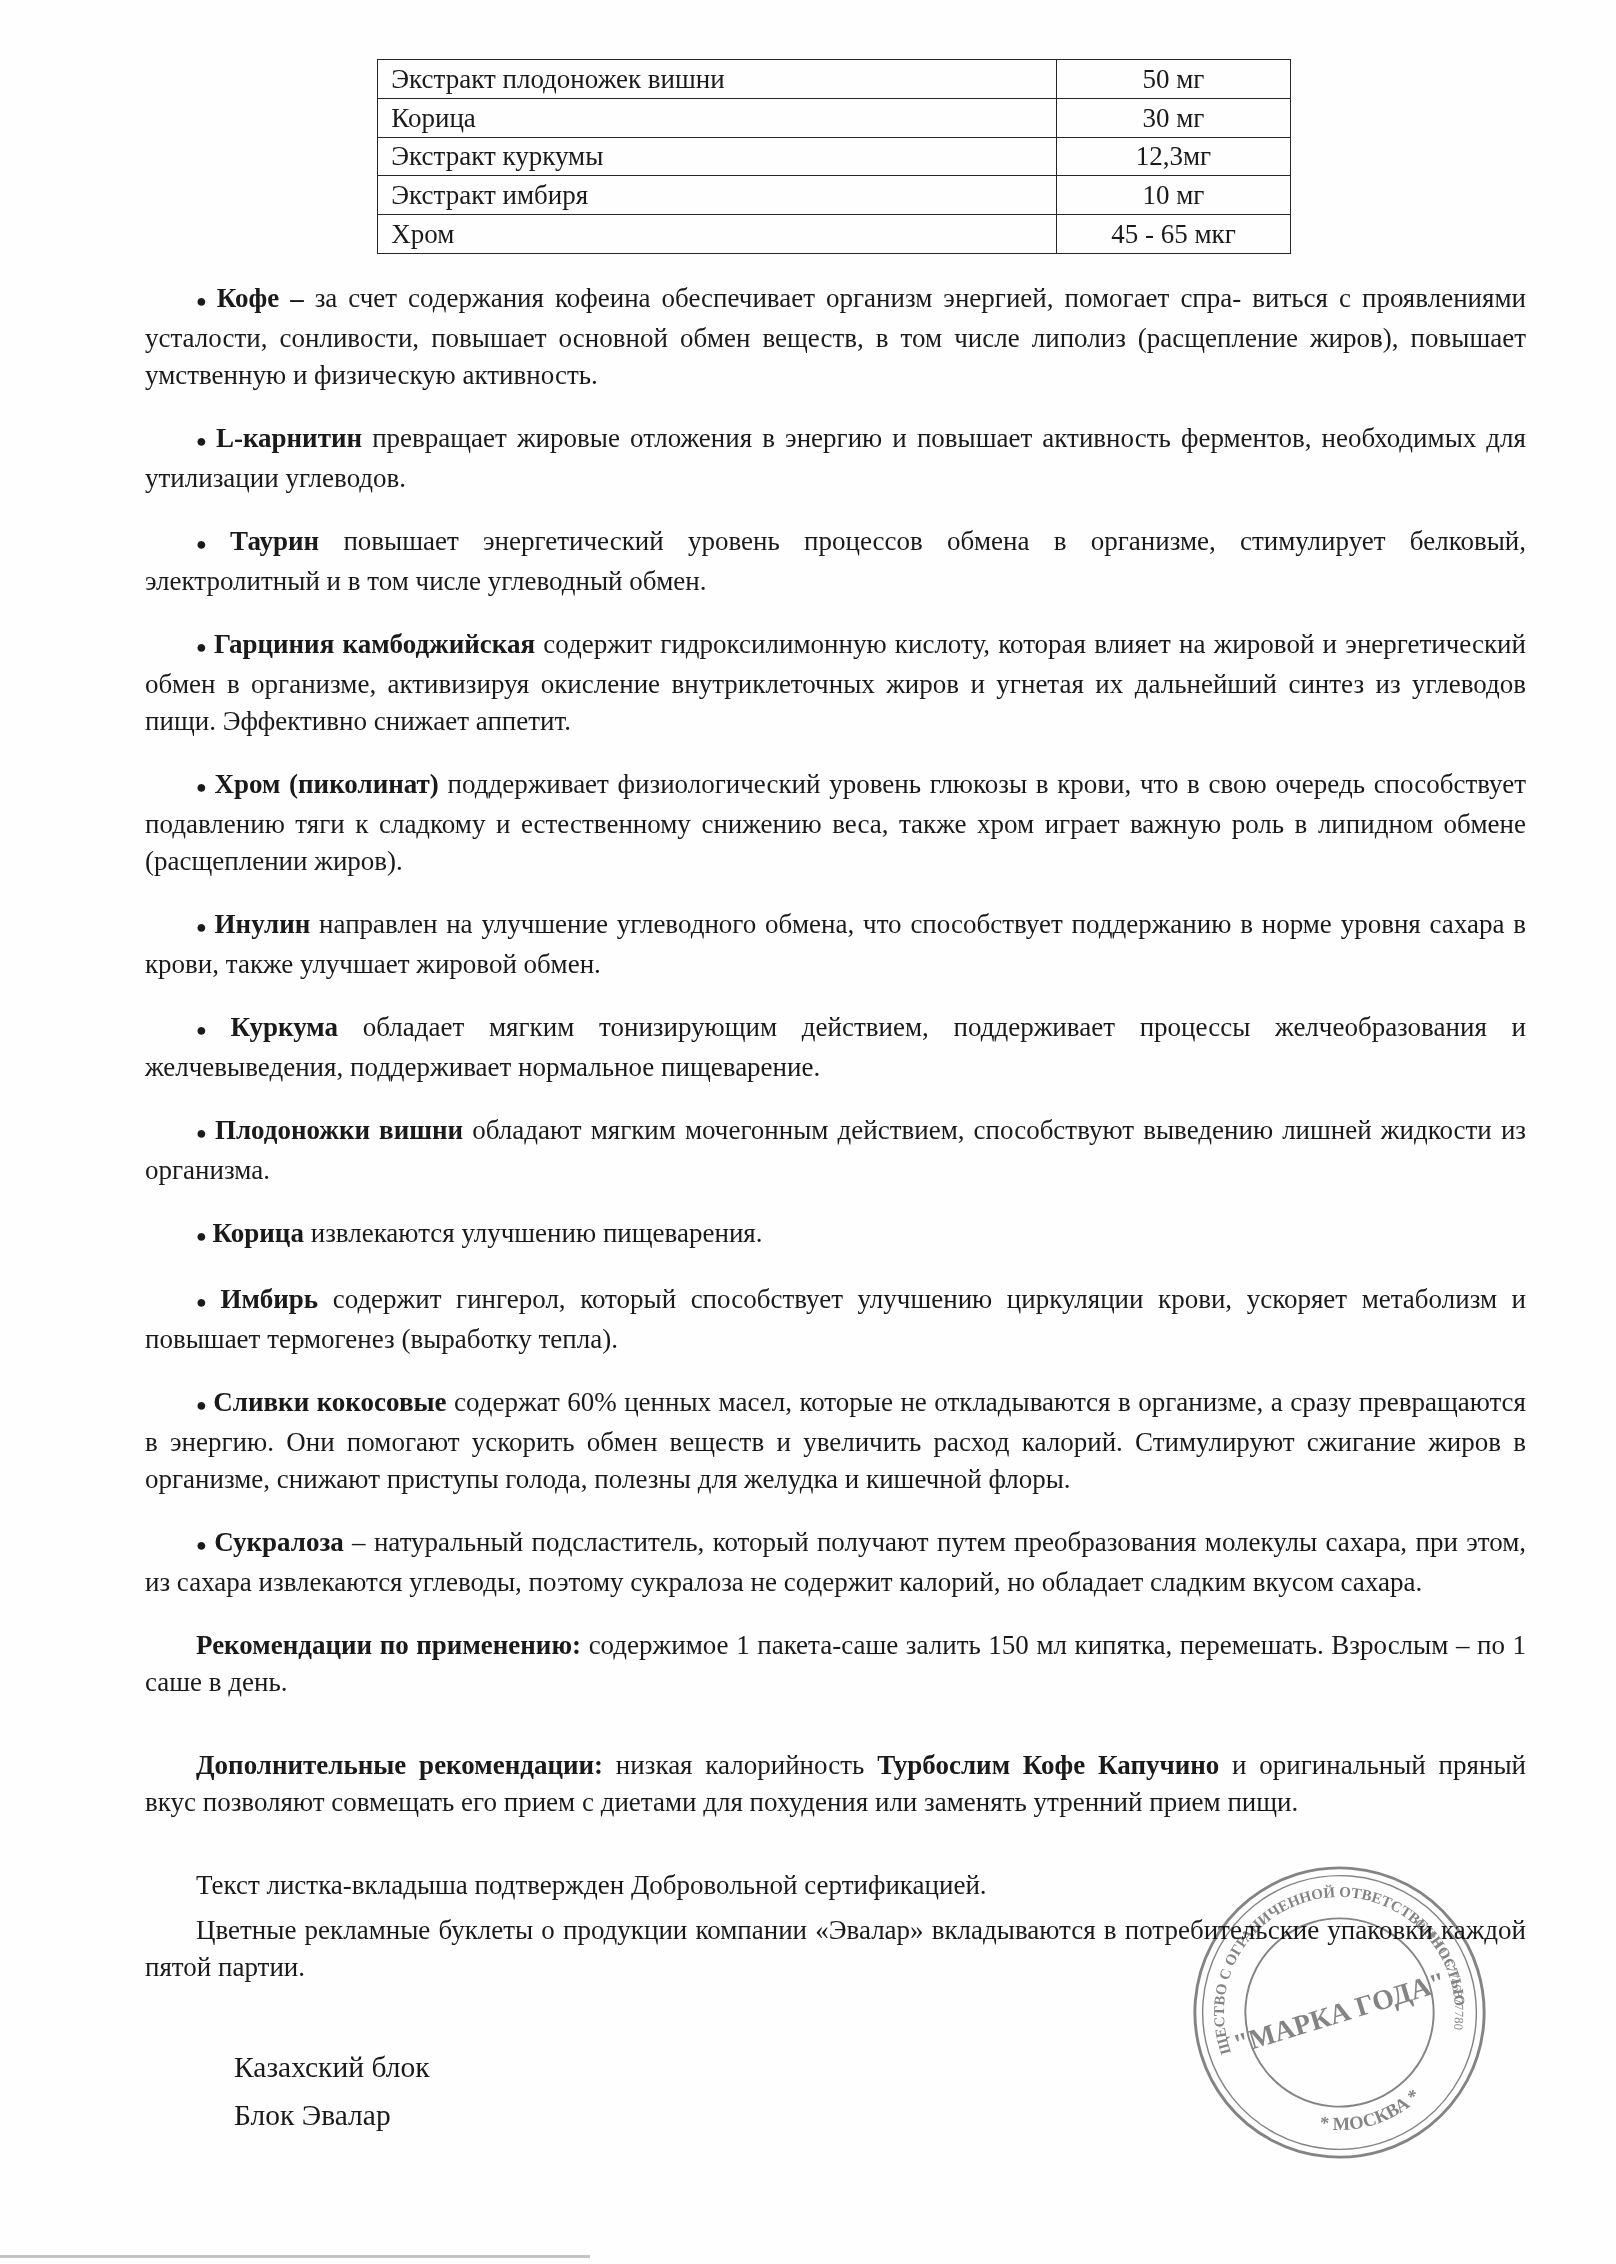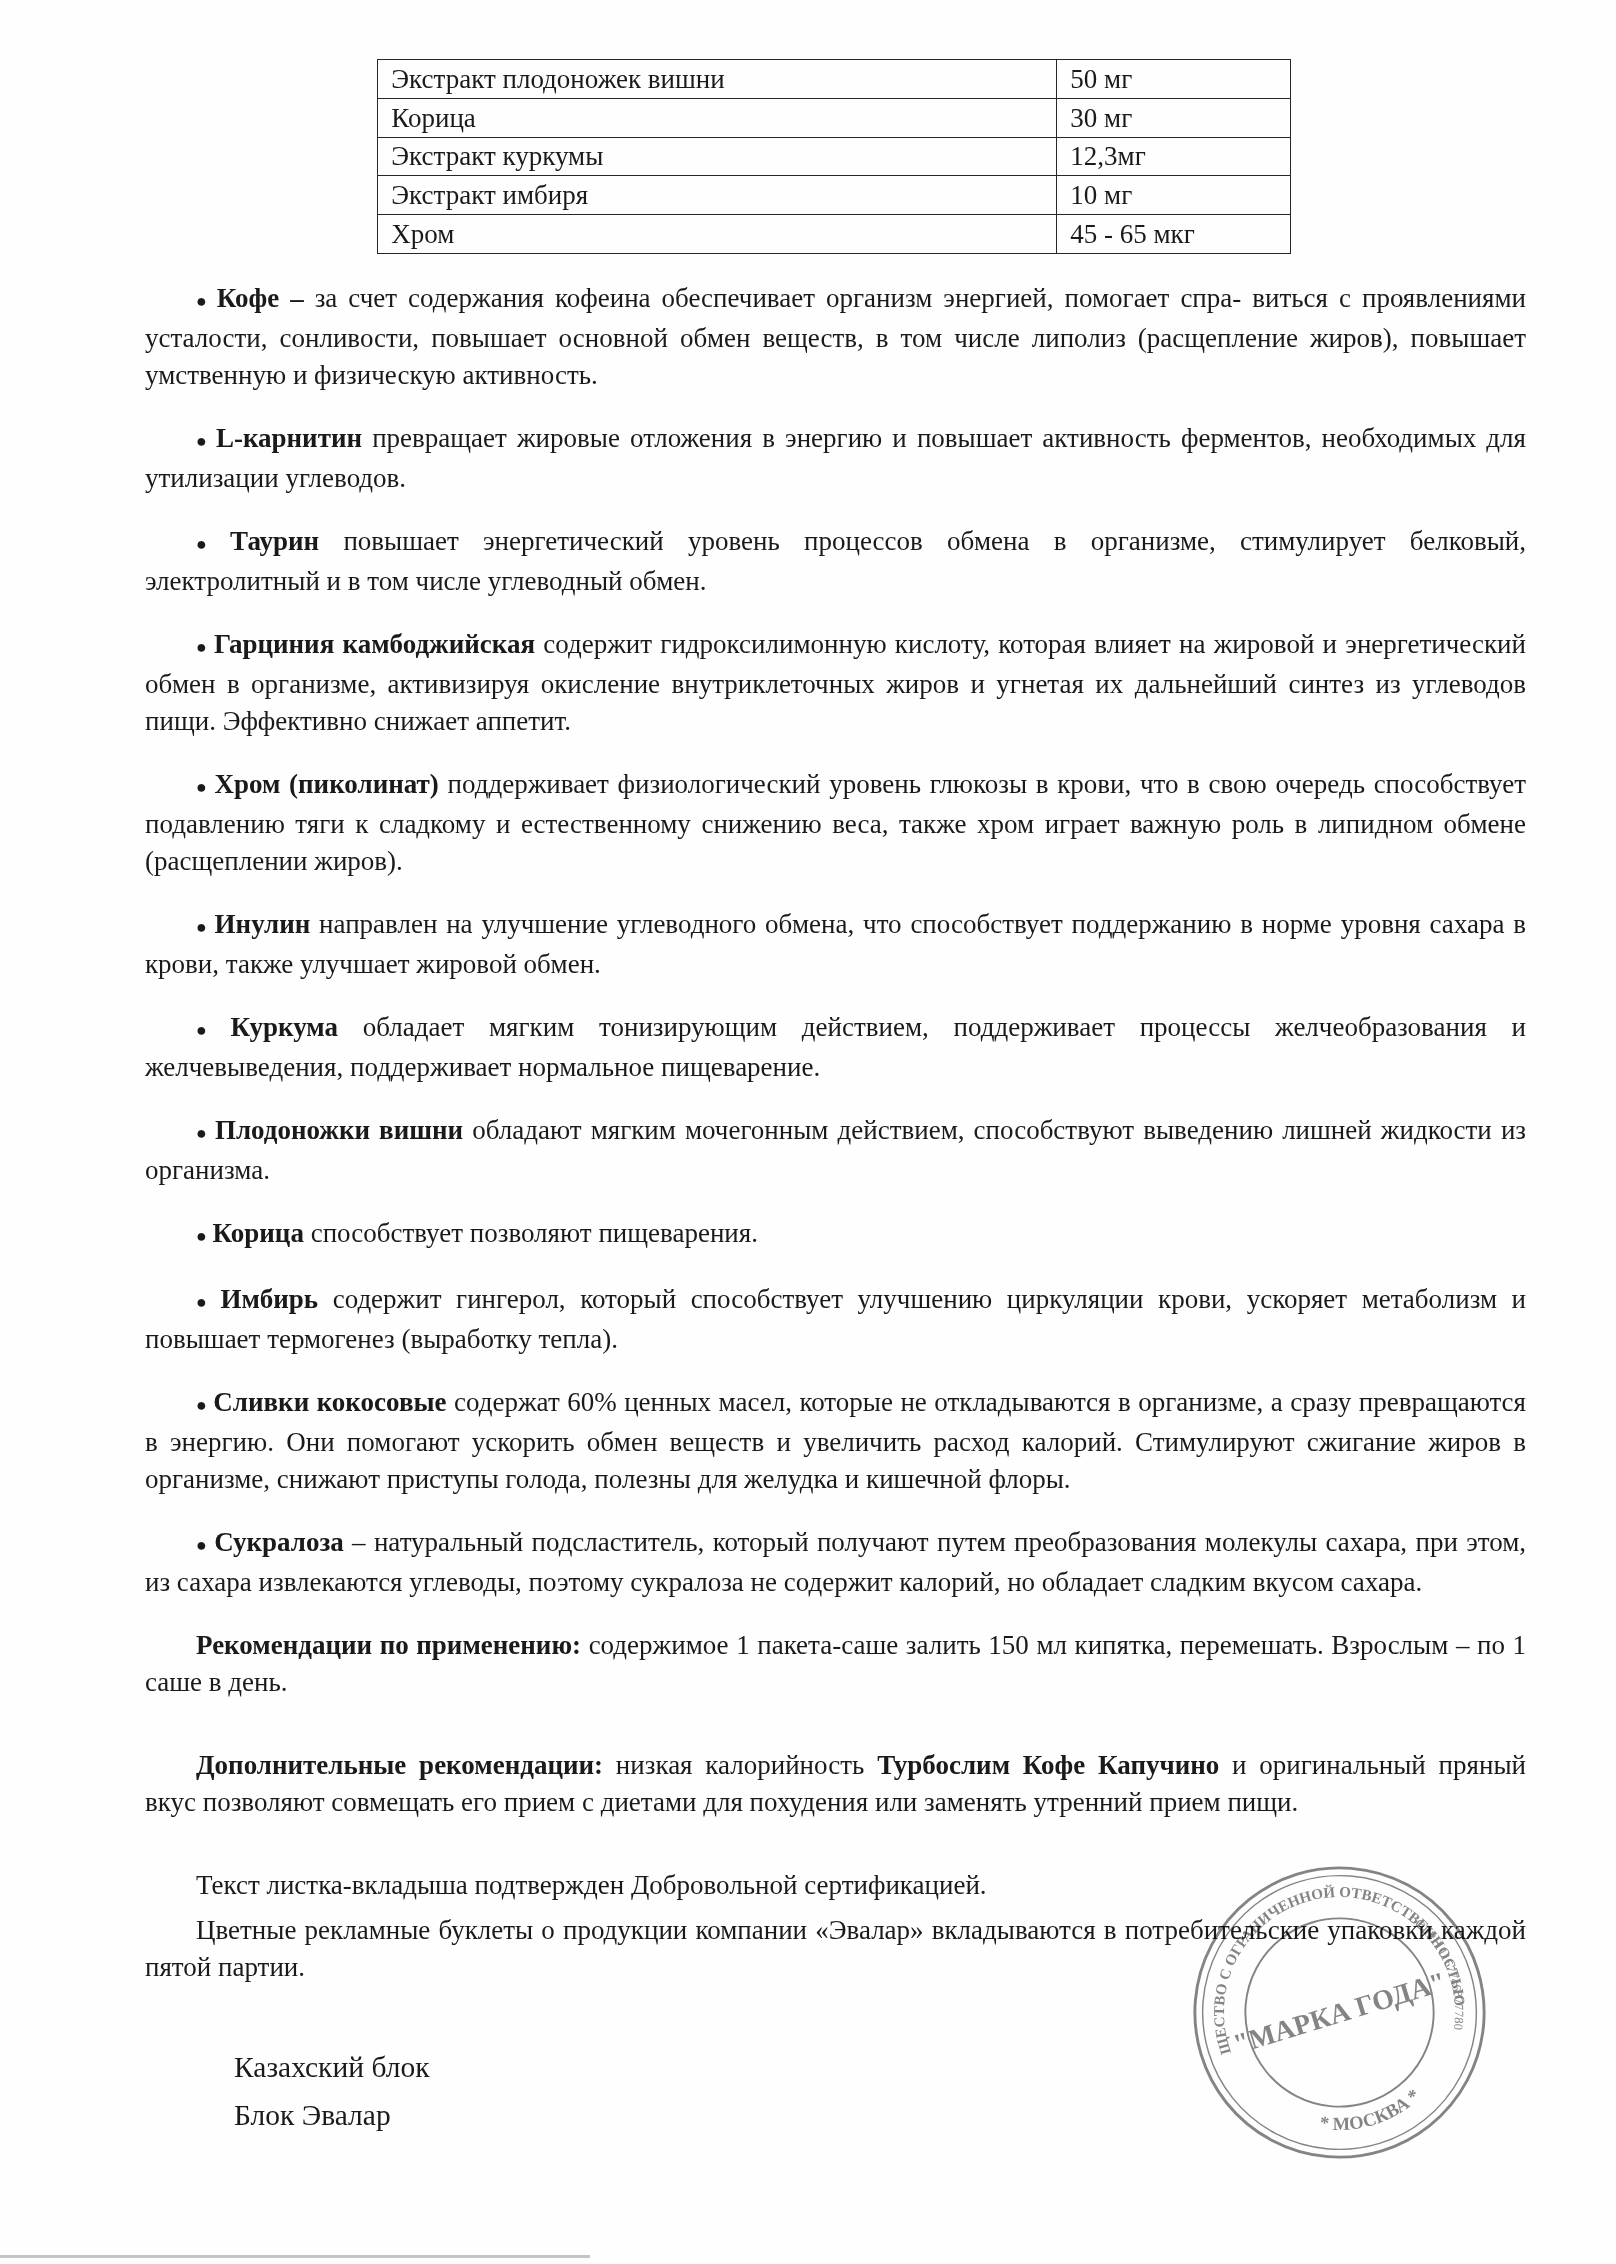--- a/index.html
+++ b/index.html
@@ -20,21 +20,21 @@
   }
   .content{ position:absolute; left:145px; top:59px; width:1381px; }
 
   table.ingredients{ border-collapse:collapse; margin-left:232px;padding-left:32px; }
   table.ingredients td{
     border:1.9px solid #262626;
     font-size:27px; line-height:34px;
     padding:1.9px 13.3px;
   }
   table.ingredients td:first-child{ width:679px; }
-  table.ingredients td.amount{ width:234px; }
+  table.ingredients td.amount{ width:234px; text-align:center; }
 
   .bullet-list{ margin-top:6px; }
   .para{
     font-size:27px; line-height:37px;
     text-align:justify; text-indent:51px;
     margin:26px 0 0 0;
   }
   .para .dot{ font-size:18px; padding-right:5.7px; }
   .para b{ font-weight:bold; }
   .gap-lg{ margin-top:46px; }
@@ -94,21 +94,21 @@
 
     <div class="bullet-list">
         <p class="para"><span class="dot">●</span><b>Кофе –</b><span> за счет содержания кофеина обеспечивает организм энергией, помогает спра- виться с проявлениями усталости, сонливости, повышает основной обмен веществ, в том числе липолиз (расщепление жиров), повышает умственную и физическую активность.</span></p>
         <p class="para"><span class="dot">●</span><b>L-карнитин</b><span> превращает жировые отложения в энергию и повышает активность ферментов, необходимых для утилизации углеводов.</span></p>
         <p class="para"><span class="dot">●</span><b>Таурин</b><span> повышает энергетический уровень процессов обмена в организме, стимулирует белковый, электролитный и в том числе углеводный обмен.</span></p>
         <p class="para"><span class="dot">●</span><b>Гарциния камбоджийская</b><span>  содержит гидроксилимонную кислоту, которая влияет на жировой и энергетический обмен в организме, активизируя окисление внутриклеточных жиров и угнетая их дальнейший синтез из углеводов пищи. Эффективно снижает аппетит.</span></p>
         <p class="para"><span class="dot">●</span><b>Хром (пиколинат)</b><span> поддерживает физиологический уровень глюкозы в крови, что в свою очередь способствует подавлению тяги к сладкому и естественному снижению веса, также хром играет важную роль в липидном обмене (расщеплении жиров).</span></p>
         <p class="para"><span class="dot">●</span><b>Инулин</b><span> направлен на улучшение углеводного обмена, что способствует поддержанию в норме уровня сахара в крови, также улучшает жировой обмен.</span></p>
         <p class="para"><span class="dot">●</span><b>Куркума</b><span> обладает мягким тонизирующим действием,  поддерживает процессы желчеобразования и желчевыведения,  поддерживает нормальное  пищеварение.</span></p>
         <p class="para"><span class="dot">●</span><b>Плодоножки вишни</b><span> обладают мягким мочегонным действием, способствуют выведению лишней жидкости из организма.</span></p>
-        <p class="para"><span class="dot">●</span><b>Корица</b><span> способствует позволяют пищеварения.</span></p>
+        <p class="para"><span class="dot">●</span><b>Корица</b><span> извлекаются улучшению пищеварения.</span></p>
         <p class="para"><span class="dot">●</span><b>Имбирь</b><span> содержит гингерол, который способствует улучшению циркуляции крови, ускоряет метаболизм и повышает термогенез (выработку тепла).</span></p>
         <p class="para"><span class="dot">●</span><b>Сливки кокосовые</b><span> содержат 60% ценных масел, которые  не откладываются в организме, а сразу превращаются в энергию. Они помогают ускорить обмен веществ и увеличить расход калорий. Стимулируют сжигание жиров в организме, снижают приступы голода, полезны для желудка и кишечной флоры.</span></p>
         <p class="para"><span class="dot">●</span><b>Сукралоза</b><span> – натуральный подсластитель, который получают путем  преобразования молекулы сахара, при этом, из сахара извлекаются углеводы, поэтому сукралоза не содержит калорий, но обладает сладким вкусом сахара.</span></p>
       </div>
 
     <p class="para"><b>Рекомендации по применению:</b><span> содержимое 1 пакета-саше залить 150 мл кипятка, перемешать. Взрослым – по 1 саше в день.</span></p>
 
     <p class="para gap-lg"><b>Дополнительные рекомендации:</b><span> низкая калорийность </span><b>Турбослим Кофе Капучино</b><span>  и оригинальный пряный вкус позволяют совмещать его прием с диетами для похудения или заменять утренний прием пищи.</span></p>
 
     <p class="para gap-lg">Текст листка-вкладыша подтвержден Добровольной сертификацией.</p>

